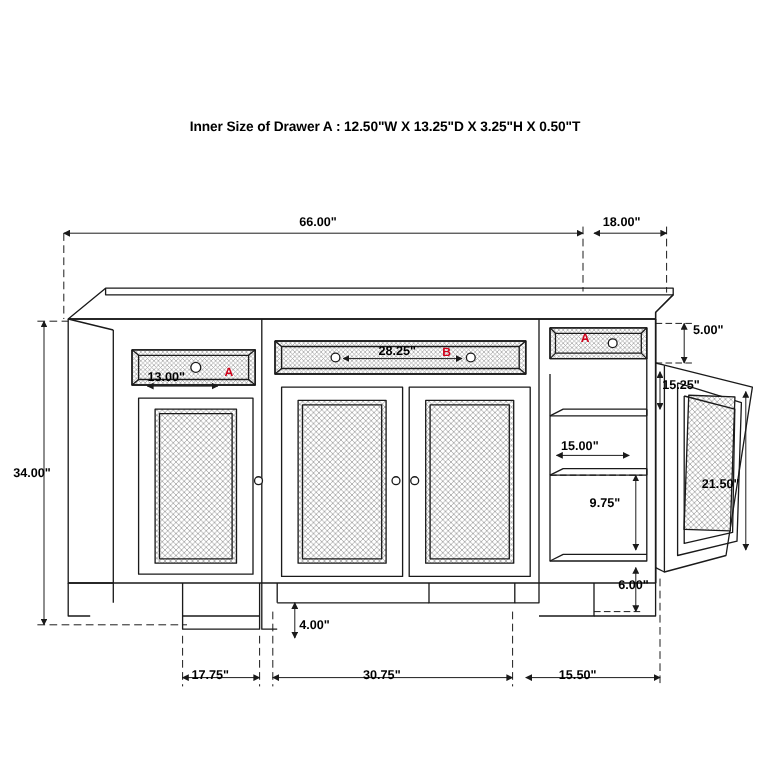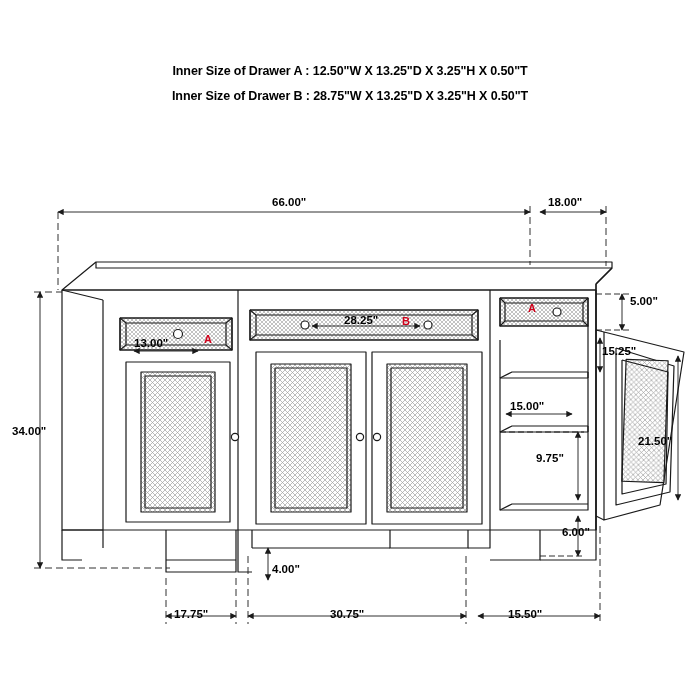--- a/index.html
+++ b/index.html
@@ -6,41 +6,40 @@
   body{
     width:700px;height:700px;
     background:#ffffff;
     font-family:"Liberation Sans",sans-serif;
     color:#000;
     overflow:hidden;
   }
   #stage{position:relative;width:700px;height:700px;}
   .hdr{
     position:absolute;left:0;width:700px;text-align:center;
-    font-weight:bold;font-size:12.5px;letter-spacing:-0.1px;
+    font-weight:bold;font-size:12.5px;letter-spacing:-0.1px;margin-top:44px;
   }
   #hdr1{top:64px;}
   #hdr2{top:89px;}
   svg{position:absolute;left:0;top:0;}
   .dimtxt{
     position:absolute;font-weight:bold;font-size:11.5px;
     color:#000;white-space:nowrap;
   }
   .lbl{
     position:absolute;font-weight:bold;font-size:11px;color:#d0021b;
     white-space:nowrap;
   }
 </style>
 </head>
 <body>
 
 <div id="stage">
 
   <div class="hdr" id="hdr1">Inner Size of Drawer A : 12.50"W X 13.25"D X 3.25"H X 0.50"T</div>
-  <div class="hdr" id="hdr2">Inner Size of Drawer B : 28.75"W X 13.25"D X 3.25"H X 0.50"T</div>
 
   <svg width="700" height="700" viewBox="0 0 700 700">
     <defs>
       <pattern id="mesh" width="5" height="5" patternUnits="userSpaceOnUse">
         <rect width="5" height="5" fill="#ffffff"></rect>
         <path d="M0 0 L5 5 M5 0 L0 5" stroke="#a0a0a0" stroke-width="0.7"></path>
       </pattern>
       <pattern id="meshfine" width="4" height="4" patternUnits="userSpaceOnUse">
         <rect width="4" height="4" fill="#ffffff"></rect>
         <path d="M0 0 L4 4 M4 0 L0 4" stroke="#9a9a9a" stroke-width="0.6"></path>

